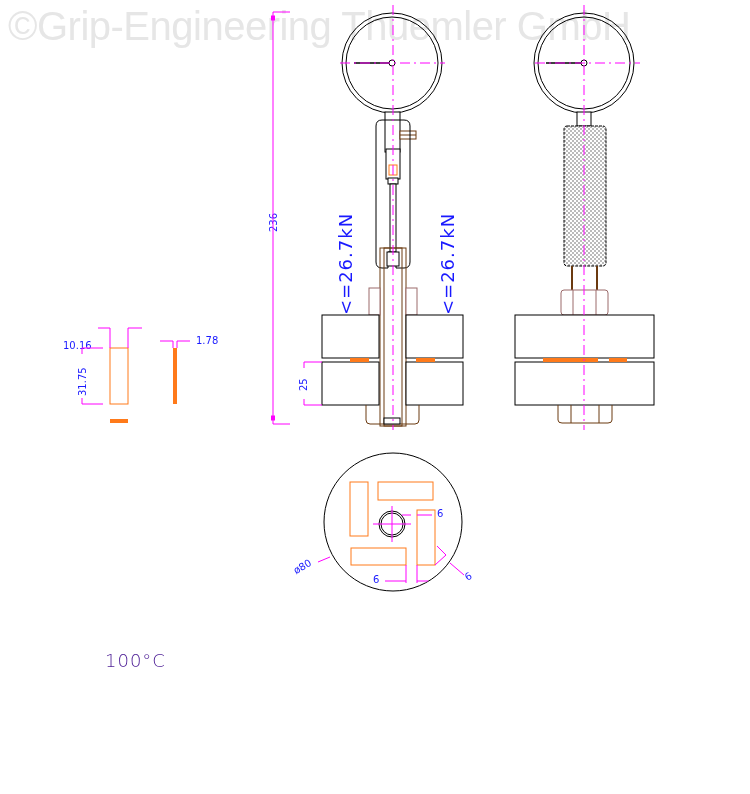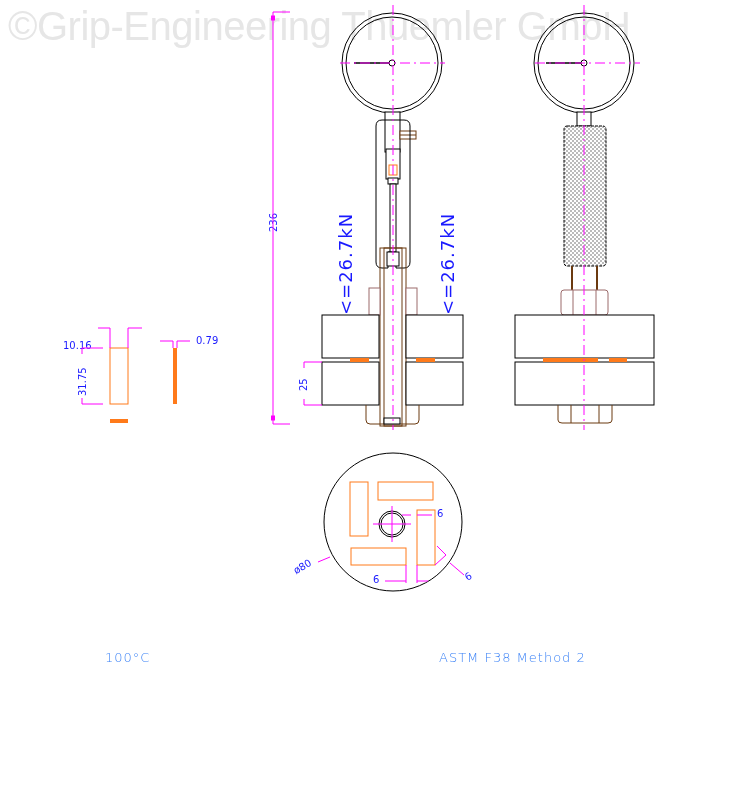--- a/index.html
+++ b/index.html
@@ -1,21 +1,21 @@
 <!DOCTYPE html>
 <html><head>
 <meta charset="utf-8">
 <style>
   html, body { margin:0; padding:0; background:#ffffff; }
   body { width:750px; height:794px; position:relative; overflow:hidden; font-family:"Liberation Sans", sans-serif; }
   #drawing { position:absolute; left:0; top:0; width:750px; height:794px; }
   .watermark { position:absolute; left:8px; top:4px; font-family:"Liberation Sans", sans-serif; font-size:40px; color:#e6e6e6; letter-spacing:-0.5px; white-space:nowrap; z-index:0; }
   .lbl { position:absolute; font-family:"DejaVu Sans", sans-serif; white-space:nowrap; }
   .dim { color:#1a1aff; font-size:10px; }
-  .note { color:#3b82f6; font-size:13px; font-weight:300; letter-spacing:1px; }
+  .note { color:#4c1d95; font-size:18px; font-weight:300; letter-spacing:1px; }
   .title { color:#000; font-size:28px; font-weight:200; letter-spacing:2px; }
   .vert { transform-origin:left top; transform:rotate(-90deg); }
   .load { color:#1a1aff; font-size:18px; letter-spacing:1px; }
   svg { position:absolute; left:0; top:0; z-index:1; }
 </style>
 </head>
 <body>
 
 <div id="drawing">
 
@@ -155,28 +155,27 @@
         <line x1="446" y1="555" x2="435" y2="565"></line>
         <line x1="450" y1="563" x2="464" y2="575"></line>
         <line x1="318" y1="562" x2="330" y2="557"></line>
         <line x1="402" y1="515" x2="411" y2="515"></line>
       </g>
     </g>
   </svg>
 
   <div class="lbl dim" style="left:63px;top:340px;">10.16</div>
   <div class="lbl dim vert" style="left:77px;top:396px;">31.75</div>
-  <div class="lbl dim" style="left:196px;top:335px;">0.79</div>
+  <div class="lbl dim" style="left:196px;top:335px;">1.78</div>
 
   <div class="lbl dim vert" style="left:268px;top:232px;">236</div>
   <div class="lbl dim vert" style="left:298px;top:391px;">25</div>
 
   <div class="lbl load vert" style="left:335px;top:315px;">&lt;=26.7kN</div>
   <div class="lbl load vert" style="left:437px;top:315px;">&lt;=26.7kN</div>
 
   <div class="lbl dim" style="left:293px;top:561px;transform:rotate(-30deg);">ø80</div>
   <div class="lbl dim" style="left:437px;top:508px;">6</div>
   <div class="lbl dim" style="left:373px;top:574px;">6</div>
   <div class="lbl dim" style="left:465px;top:571px;transform:rotate(-30deg);">6</div>
 
   <div class="lbl note" style="left:105px;top:650px;">100°C</div>
-  <div class="lbl note" style="left:439px;top:650px;">ASTM F38 Method 2</div>
 </div>
 
 </body></html>

